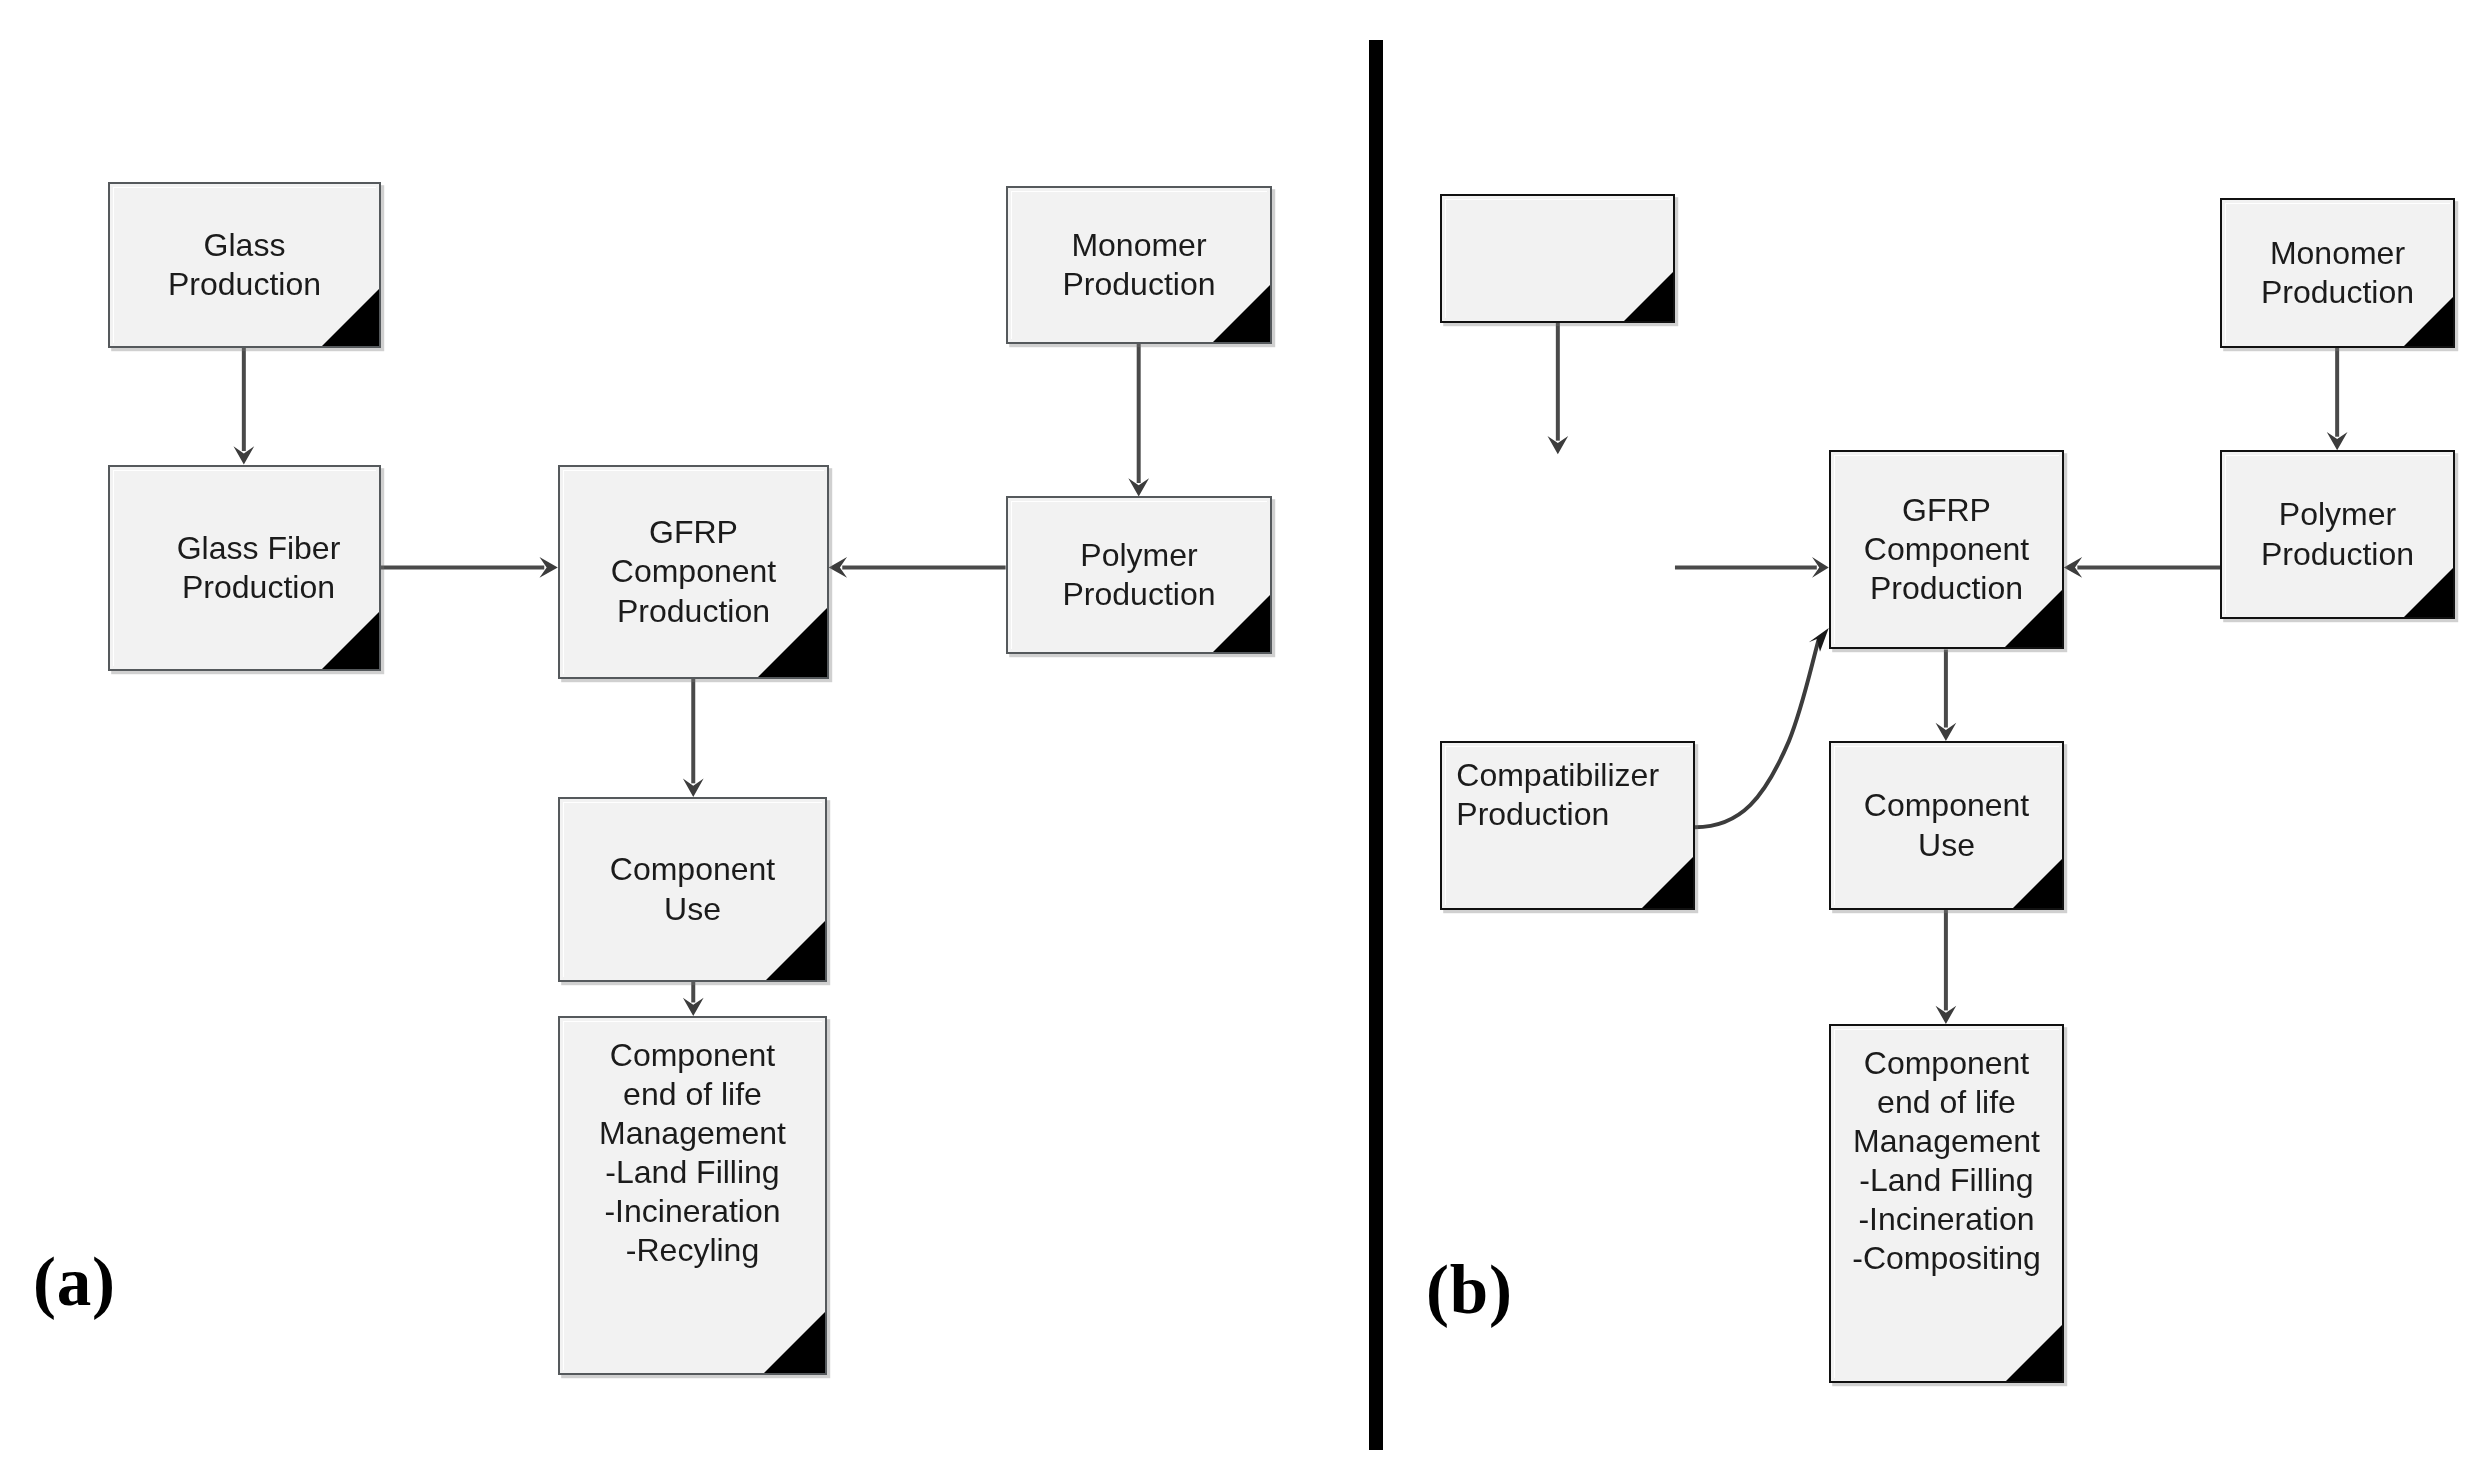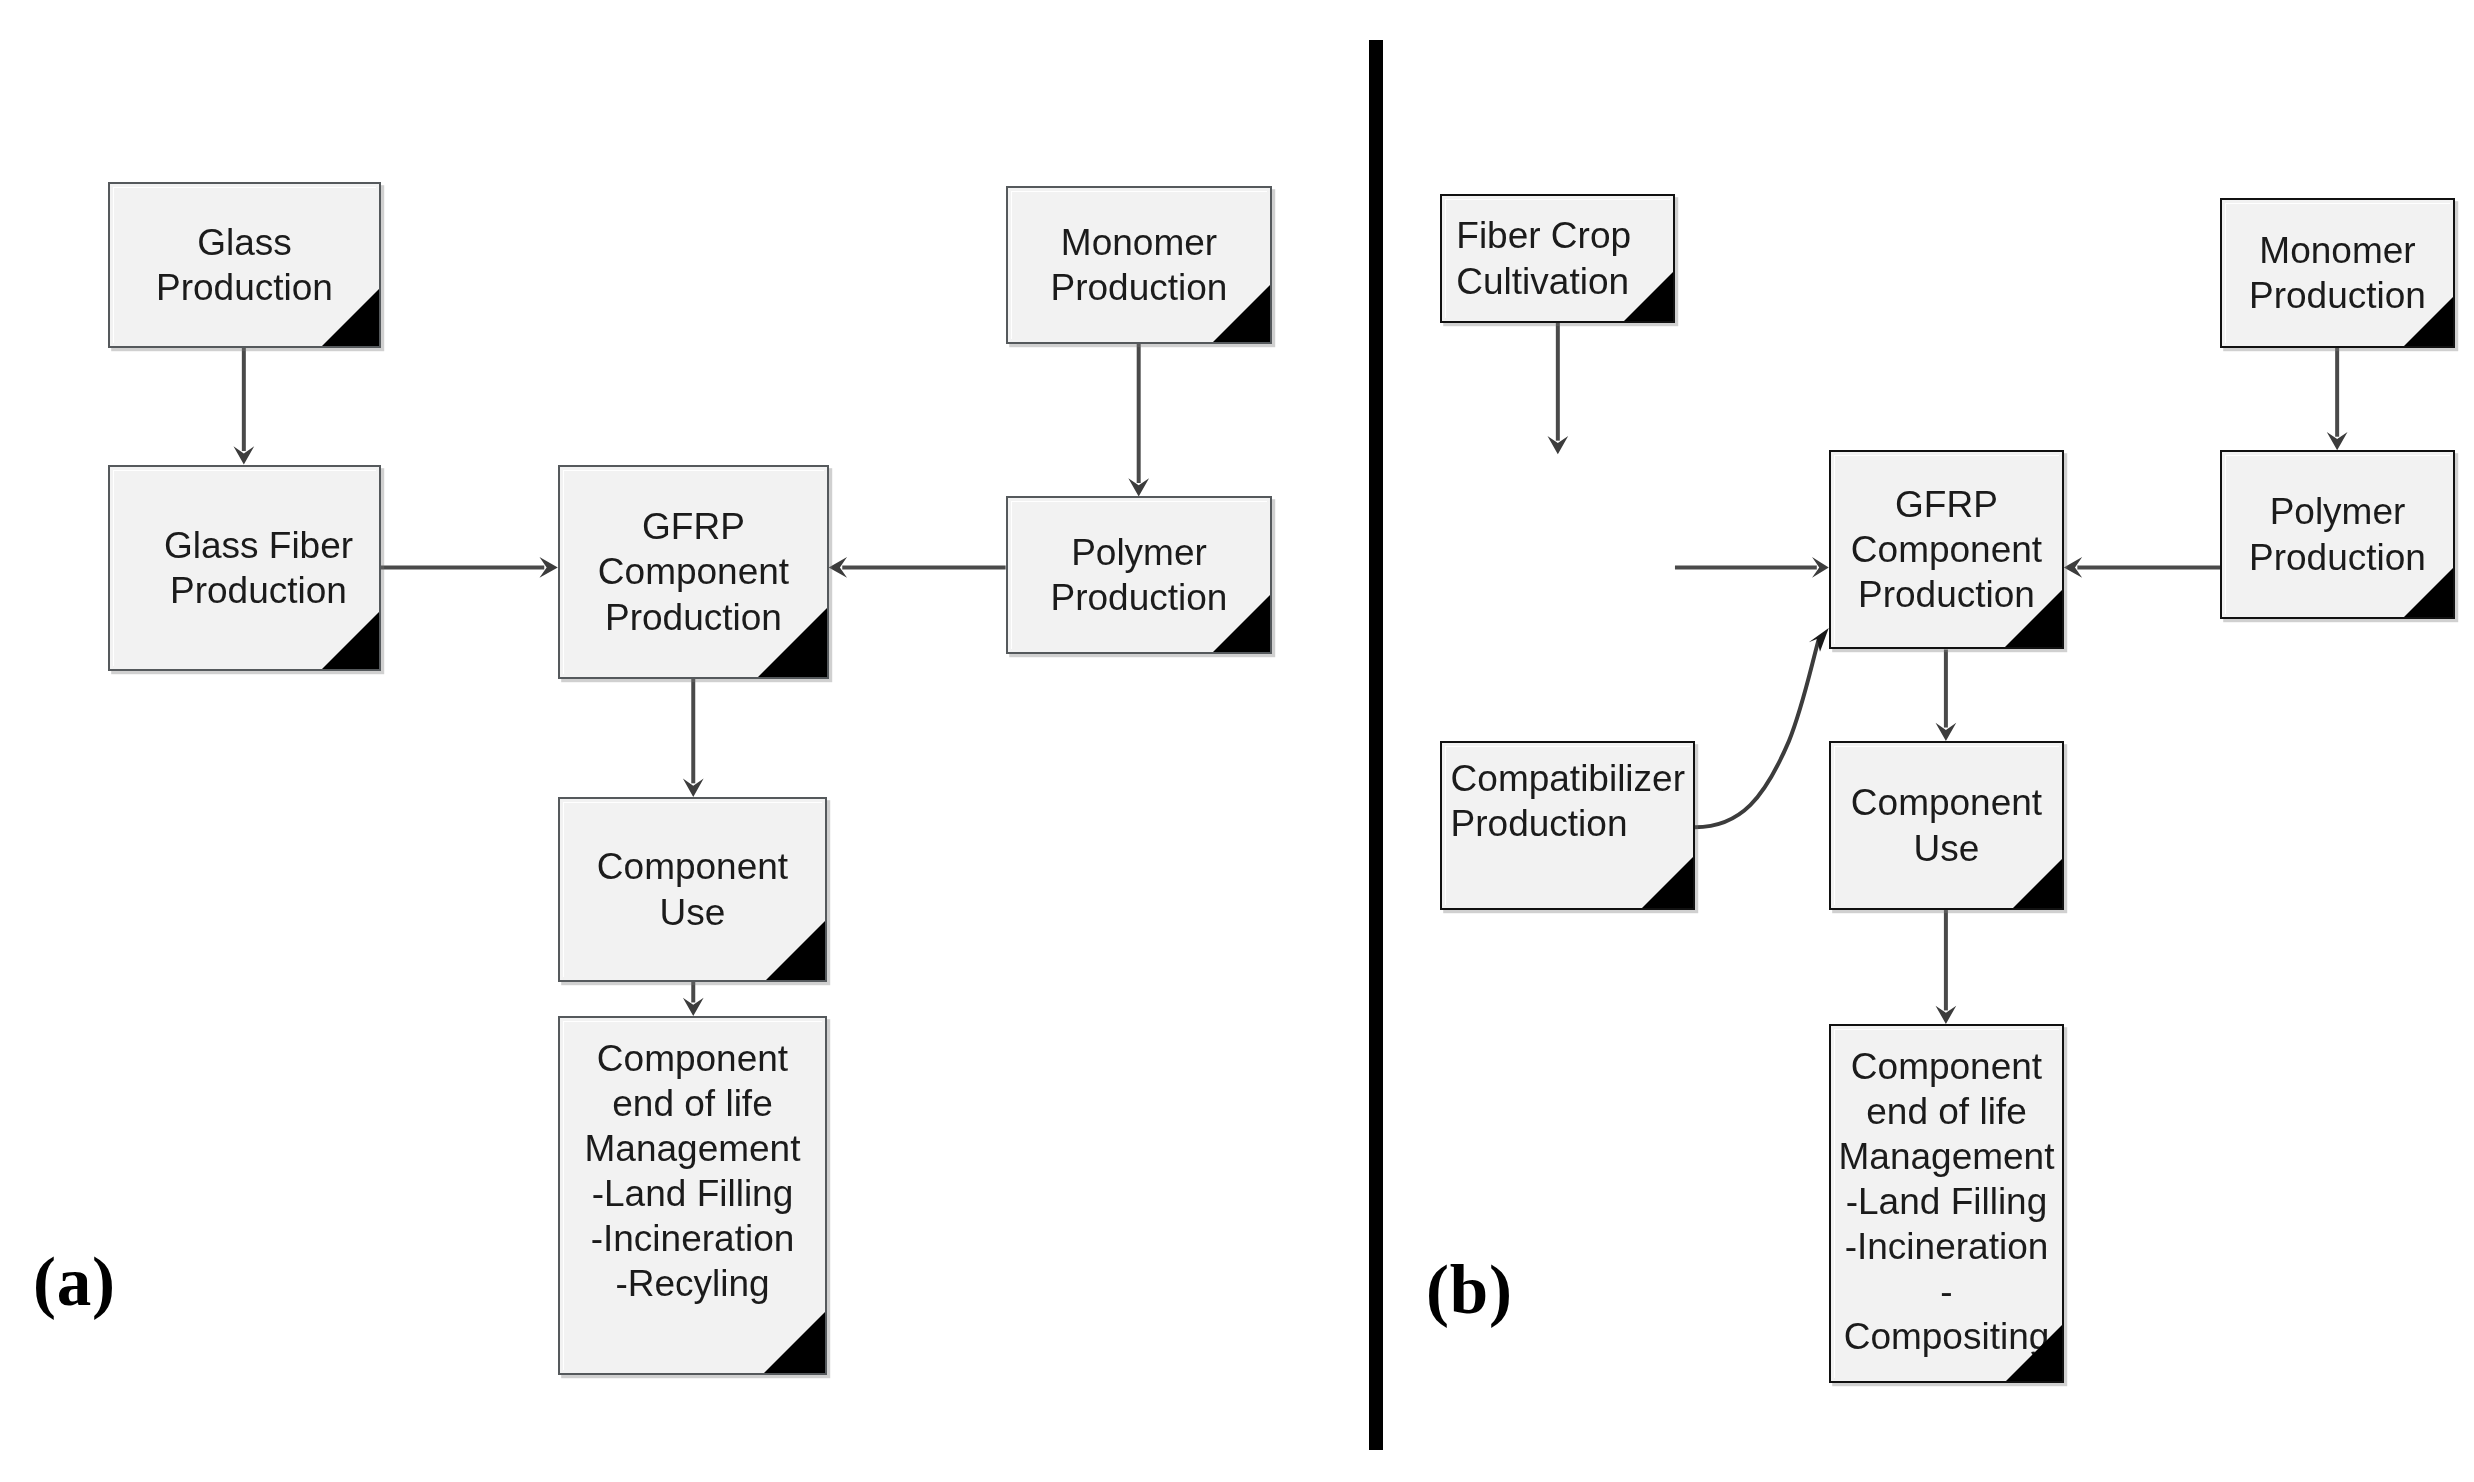--- a/index.html
+++ b/index.html
@@ -28,21 +28,21 @@
     overflow: hidden;
   }
   .node.dark {
     border-color: #111111;
   }
   .node .label {
     position: relative;
     z-index: 2;
     text-align: center;
     color: #1b1b1b;
-    font-size: 37px;
+    font-size: 32px;
     line-height: 1.22;
     padding: 0 8px;
     white-space: pre-line;
     pointer-events: none;
   }
   .node .label.left {
     text-align: left;
     width: 100%;
     padding-left: 14.3px;
   }
@@ -232,22 +232,20 @@
 -Incineration
 -Recyling</span>
     <svg class="fold" width="61" height="61" viewBox="0 0 76 76">
       <polygon class="tri" points="76,0 76,76 0,76" fill="#000000"></polygon>
     </svg>
   </div>
 
   <div class="panel-letter" style="left:33px; top:1243px;">(a)</div>
 
   <div class="node dark" style="left:1440px; top:194px; width:235px; height:129px;">
-    <span class="label left">Fiber Crop
-Cultivation</span>
     <svg class="fold" width="49" height="49" viewBox="0 0 62 62">
       <polygon class="tri" points="62,0 62,62 0,62" fill="#000000"></polygon>
     </svg>
   </div>
 
 
   <div class="node dark" style="left:1440px; top:741px; width:255px; height:169px;justify-content:flex-end;">
     <span class="label left" style="align-self:flex-start; margin-top:12.7px;">Compatibilizer
 Production</span>
     <svg class="fold" width="51" height="51" viewBox="0 0 64 64">

